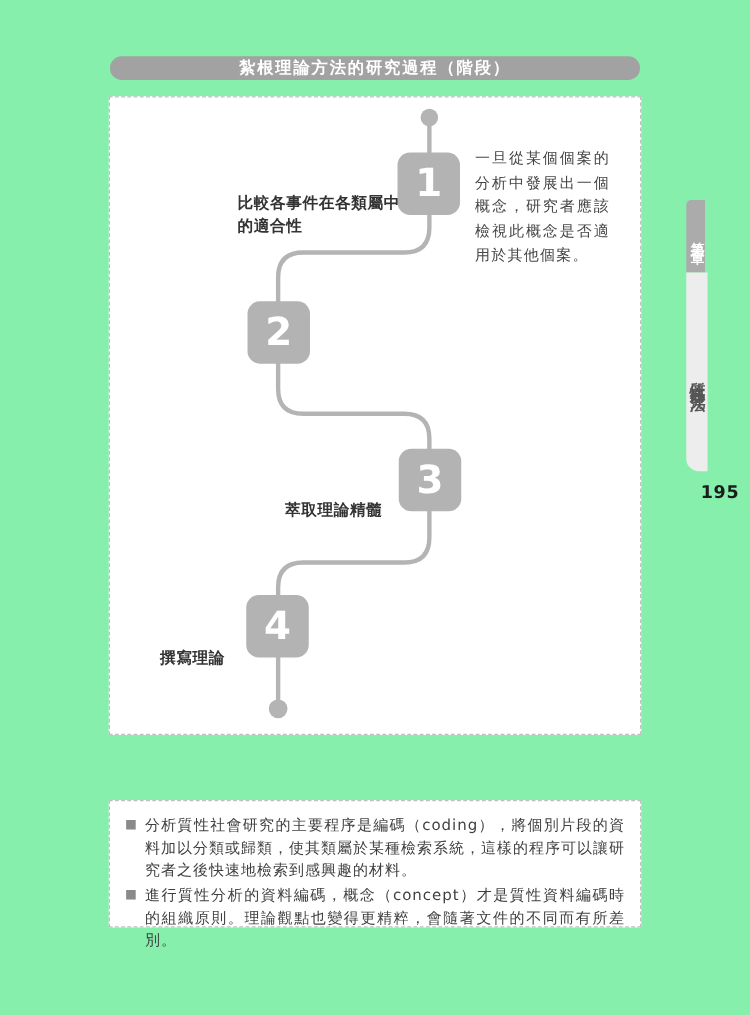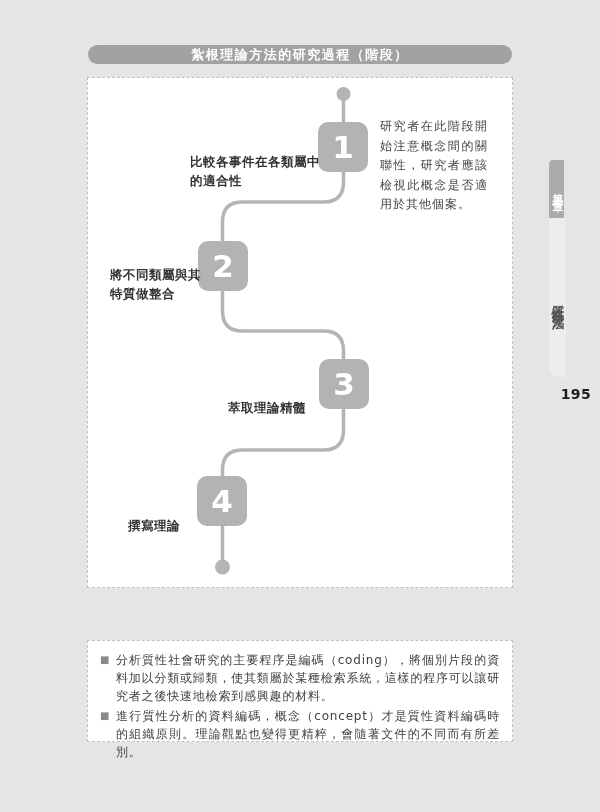--- a/index.html
+++ b/index.html
@@ -9,21 +9,21 @@
     --tab-dark-bg:#ababab;
     --tab-light-bg:#ededed;
     --dashed-border:#bfbfbf;
     --label-color:#333333;
     --desc-color:#454545;
     --bullet-color:#3f3f3f;
   }
   *{margin:0;padding:0;box-sizing:border-box;}
   html,body{background:#ffffff;}
   body{font-family:"DejaVu Sans","Liberation Sans",sans-serif;}
-  .page{position:relative;width:600px;height:812px;background:#e5e5e5;overflow:hidden;}
+  .page{position:relative;width:600px;height:812px;background:#86efac;overflow:hidden;}
 
   .section-pill{
     position:absolute;left:88px;width:424px;height:20px;
     background:var(--pill-bg);border-radius:10px;
     color:#ffffff;font-size:13px;font-weight:bold;letter-spacing:1.5px;
     text-align:center;line-height:20px;
   }
   .pill-process{top:45px;height:19px;line-height:19px;}
   .pill-coding{top:610px;}
 
@@ -116,25 +116,24 @@
     <path d="M256.5,17 V105 Q256.5,125 236.5,125 H155.5 Q135.5,125 135.5,145 V234 Q135.5,254 155.5,254 H236.5 Q256.5,254 256.5,274 V353 Q256.5,373 236.5,373 H155.5 Q135.5,373 135.5,393 V490"></path>
     <circle cx="135.5" cy="490" r="7.5"></circle>
   </svg>
 
   <div class="step-square sq1">1</div>
   <div class="step-square sq2">2</div>
   <div class="step-square sq3">3</div>
   <div class="step-square sq4">4</div>
 
   <div class="step-label lbl1">比較各事件在各類屬中的適合性</div>
-  <div class="step-label lbl2">將不同類屬與其特質做整合</div>
   <div class="step-label lbl3">萃取理論精髓</div>
   <div class="step-label lbl4">撰寫理論</div>
 
-  <div class="step-desc dsc1">研究者在此階段開始注意概念間的關聯性，研究者應該檢視此概念是否適用於其他個案。</div>
+  <div class="step-desc dsc1">一旦從某個個案的分析中發展出一個概念，研究者應該檢視此概念是否適用於其他個案。</div>
 
 
   <div class="dashed-box box-coding">
     <div class="bullet-row">
       <span class="bullet-marker">■</span>
       <div class="bullet-text">分析質性社會研究的主要程序是編碼（coding），將個別片段的資料加以分類或歸類，使其類屬於某種檢索系統，這樣的程序可以讓研究者之後快速地檢索到感興趣的材料。</div>
     </div>
     <div class="bullet-row">
       <span class="bullet-marker">■</span>
       <div class="bullet-text">進行質性分析的資料編碼，概念（concept）才是質性資料編碼時的組織原則。理論觀點也變得更精粹，會隨著文件的不同而有所差別。</div>

